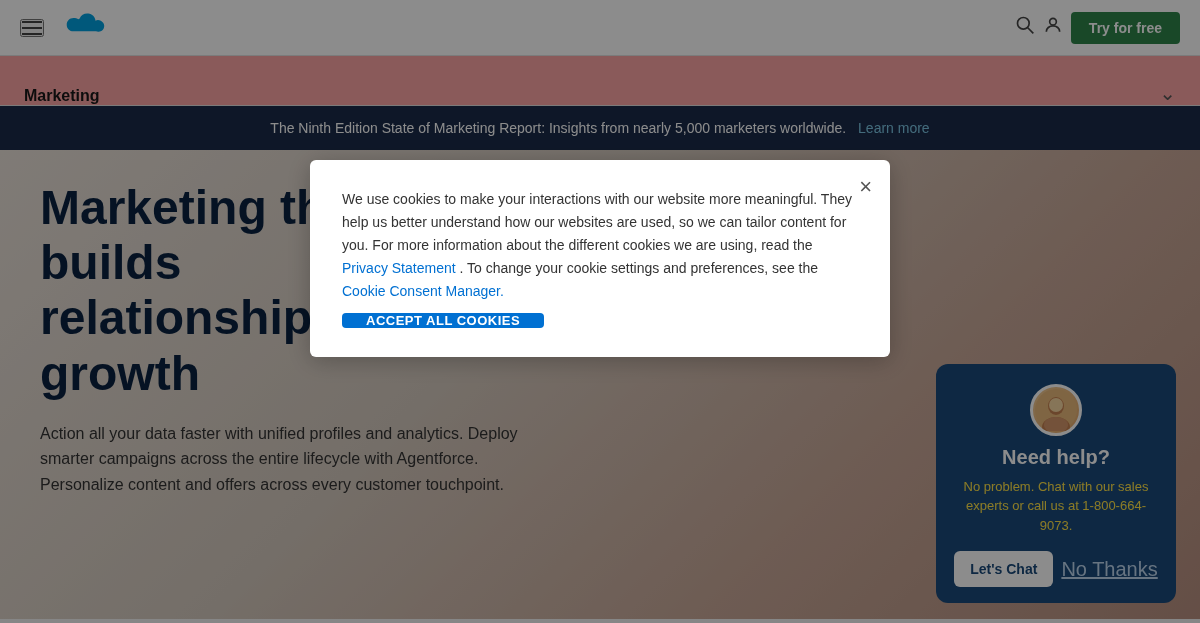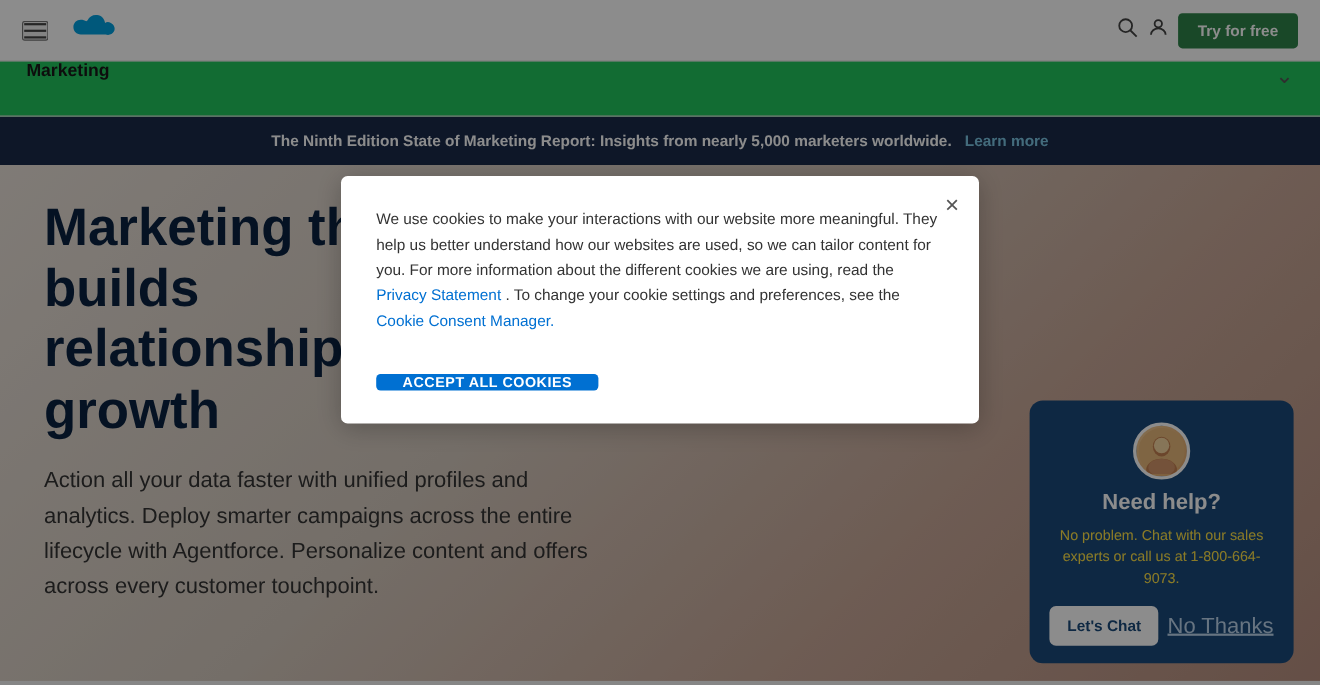--- a/index.html
+++ b/index.html
@@ -18,52 +18,52 @@
     .logo-cloud { width: 48px; height: 34px; }
     .nav-right { display: flex; align-items: center; gap: 8px; }
     .search-icon-btn, .user-icon-btn { background: none; border: none; cursor: pointer; color: #444; font-size: 18px; }
     .try-free-btn {
       background: #2e844a; color: #fff; border: none; border-radius: 4px;
       padding: 8px 18px; font-size: 14px; font-weight: 600; cursor: pointer;
     }
 
     
     .secondary-nav {
-      display: flex; align-items: flex-start; justify-content: space-between;
-      background: #22c55e; padding: 0 24px; height: 50px;
+      display: flex; align-items: flex-end; justify-content: space-between;
+      background: #fca5a5; padding: 0 24px; height: 50px;
       border-bottom: 1px solid #e0e0e0; position: relative; z-index: 10;
     }
     .secondary-nav-title { font-size: 16px; font-weight: 600; color: #181818; }
     .chevron-down { font-size: 20px; color: #555; }
 
     
     .banner {
       background: #1a2b4a; color: #fff;
       text-align: center; padding: 14px 18px;
-      font-size: 14px; position: relative; z-index: 9; font-weight: bold;
+      font-size: 14px; position: relative; z-index: 9;
     }
     .banner a { color: #7bc4e2; text-decoration: none; margin-left: 8px; }
 
     
     .main-content {
       position: relative; height: calc(623px - 56px - 50px - 48px);
       overflow: hidden;
       background: linear-gradient(135deg, #e8e0d8 0%, #d4c9be 40%, #c8a898 70%, #b89080 100%);
     }
 
     
     .hero-text {
       position: absolute; left: 40px; top: 30px; width: 530px;
     }
     .hero-heading {
       font-size: 48px; font-weight: 700; color: #0a2240; line-height: 1.15;
       margin-bottom: 20px;
     }
     .hero-subtext {
-      font-size: 20px; color: #333; line-height: 1.6; max-width: 500px;
+      font-size: 16px; color: #333; line-height: 1.6; max-width: 500px;
     }
 
     
     .chat-widget {
       position: absolute; right: 24px; bottom: 16px;
       width: 240px; background: #1a4a7a; border-radius: 12px;
       padding: 20px 16px 16px; color: #fff; z-index: 8;
     }
     .chat-avatar {
       display: flex; justify-content: center; margin-bottom: 10px;
@@ -97,21 +97,21 @@
       position: fixed; top: 160px; left: 50%; transform: translateX(-50%);
       background: #fff; border-radius: 6px; padding: 28px 32px;
       width: 580px; max-width: 95vw; z-index: 200;
       box-shadow: 0 4px 24px rgba(0,0,0,0.25);
     }
     .cookie-close {
       position: absolute; top: 14px; right: 18px;
       background: none; border: none; font-size: 22px; cursor: pointer; color: #555;
     }
     .cookie-text {
-      font-size: 14px; color: #333; line-height: 1.65; margin-bottom: 36px;
+      font-size: 14px; color: #333; line-height: 1.65; margin-bottom: 8px;
     }
     .cookie-text a { color: #0070d2; text-decoration: none; }
     .accept-cookies-btn {
       background: #0070d2; color: #fff; border: none; border-radius: 4px;
       padding: 0 24px; font-size: 13px; font-weight: 700;
       letter-spacing: 0.5px; cursor: pointer; text-transform: uppercase;
     }
 
     
     .cloud-fill { fill: #00a1e0; }

